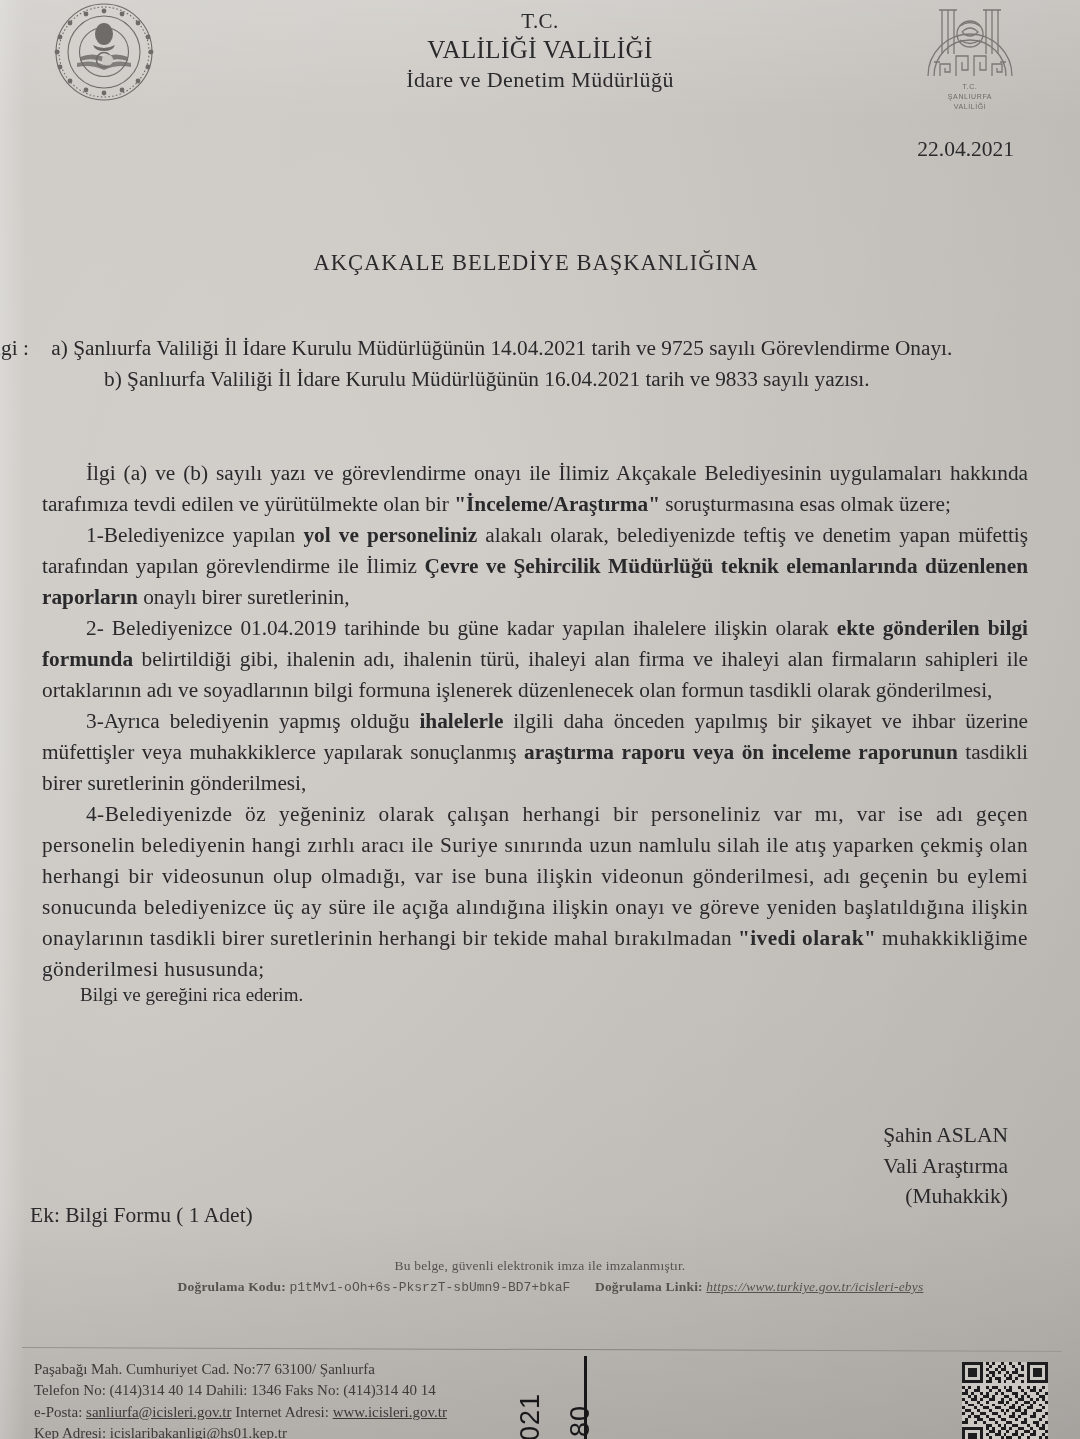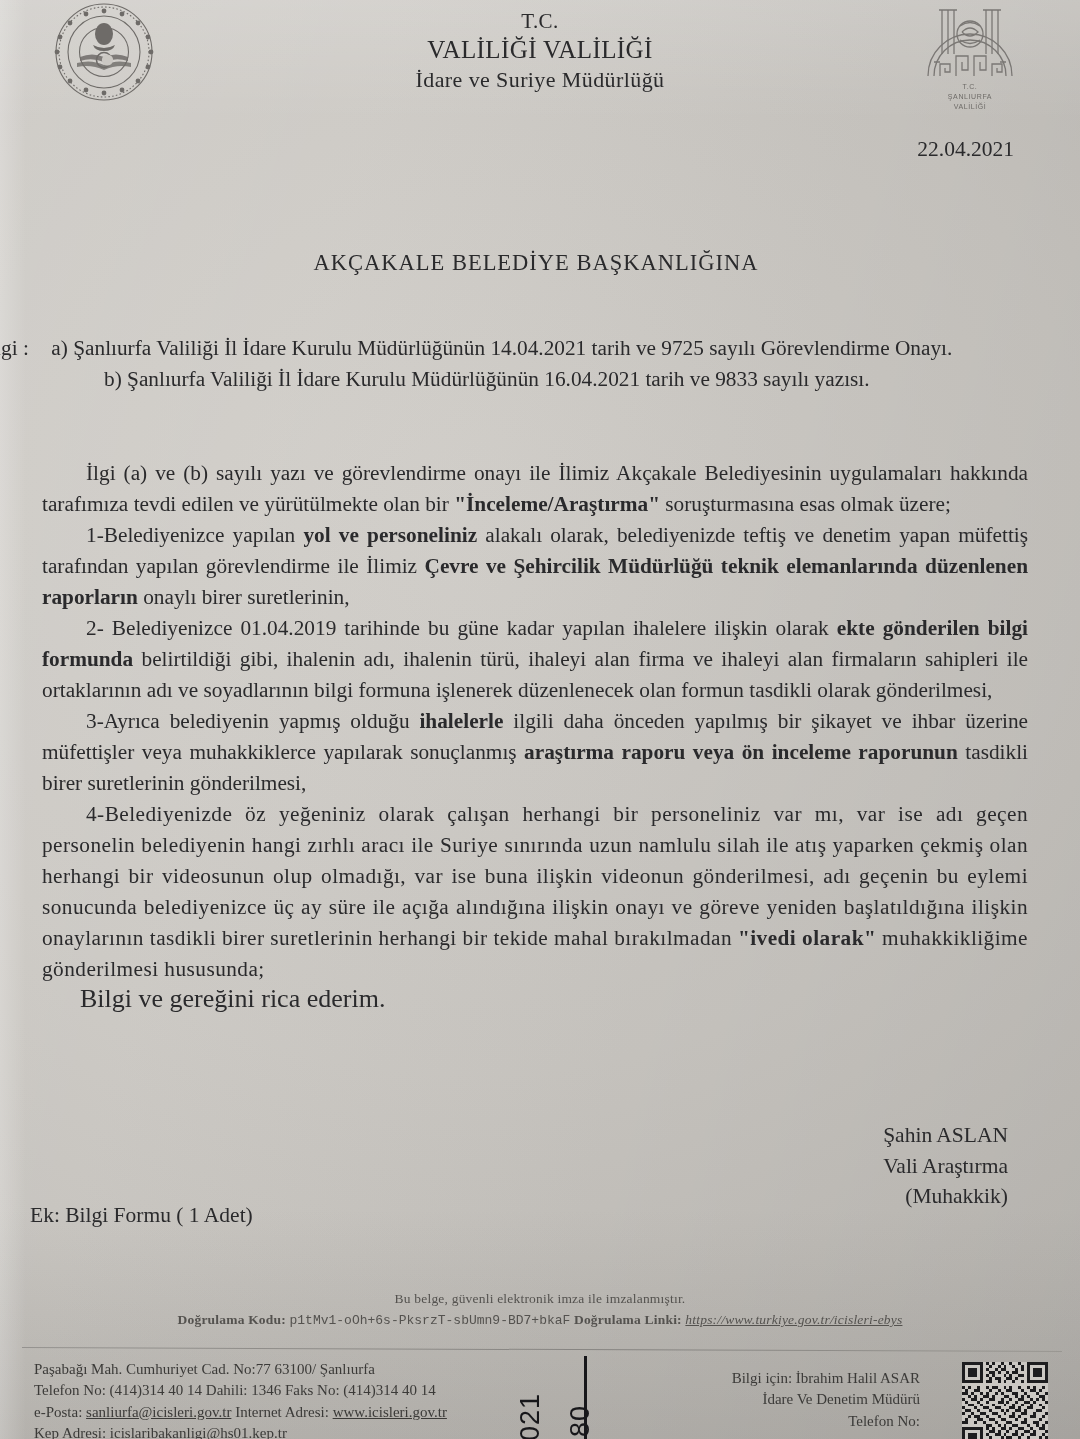--- a/index.html
+++ b/index.html
@@ -56,34 +56,34 @@
   .refs .ritem { display:block; padding-left:58px; text-indent:-58px; }
   .refs .ritem.b { padding-left:82px; text-indent:-24px; }
 
   
   .body { position:absolute; left:42px; right:52px; top:458px;
     font-size:21.3px; line-height:1.455; text-align:justify; }
   .body p { margin:0; text-indent:44px; }
   .body b { font-weight:bold; }
   .p-wide { letter-spacing:.45px; }
 
-  .closing { position:absolute; left:80px; top:984px; font-size:26px; }
+  .closing { position:absolute; left:80px; top:984px; font-size:19px; }
 
   
   .signature { position:absolute; right:72px; top:1120px; text-align:right;
     font-size:21.5px; line-height:1.42; }
 
   .attachment { position:absolute; left:30px; top:1203px; font-size:21.5px; }
 
   
-  .esign { position:absolute; left:0; right:0; top:1289px; text-align:center;
+  .esign { position:absolute; left:0; right:0; top:1256px; text-align:center;
     font-size:13.5px; color:#54524f; letter-spacing:.2px; line-height:1.55;}
   .esign .code { font-family:Liberation Mono, monospace; letter-spacing:0px; font-size:13px;}
   .esign .lnk { font-style:italic; text-decoration:underline; }
-  .esign .lbl { font-weight:bold; }
+  .esign .lbl { font-weight:bold;margin-left:21px; }
 
   .rule { position:absolute; left:22px; right:18px; top:1349px; height:1px;
     background:linear-gradient(90deg,#8d8b88,#7d7b78 60%,#96948f);
     transform:rotate(0.22deg); opacity:.85;}
 
   
   .contact-left { position:absolute; left:34px; top:1359px; font-size:15px; line-height:1.42; color:#3b3a38;}
   .contact-left .u { text-decoration:underline; }
   .contact-right { position:absolute; right:160px; top:1368px; font-size:15px; line-height:1.42;
     text-align:right; color:#3b3a38;}
@@ -149,21 +149,21 @@
         <g fill="none" stroke="#6e6b68" stroke-width="1.6">
           <circle cx="74" cy="58" r="7.5"></circle>
         </g>
         <circle cx="77.5" cy="58" r="5.6" fill="#cbc8c3"></circle>
       </svg>
     </div>
 
     <div class="title-block">
       <div class="t-tc">T.C.</div>
       <div class="t-main">VALİLİĞİ VALİLİĞİ</div>
-      <div class="t-sub">İdare ve Suriye Müdürlüğü</div>
+      <div class="t-sub">İdare ve Denetim Müdürlüğü</div>
     </div>
 
     <div class="logo-right">
       <svg viewBox="0 0 116 78" width="116" height="78">
         <g fill="none" stroke="#7a7774" stroke-width="1.3">
           <path d="M16 74 A42 42 0 0 1 100 74"></path>
           <path d="M22 74 A36 36 0 0 1 94 74"></path>
 
           <path d="M28 74 v-12 h10 v8 h-5 v-4"></path>
           <path d="M44 74 v-20 h12 v14 h-6 v-8"></path>
@@ -245,25 +245,20 @@
       <span class="u">sanliurfa@icisleri.gov.tr</span>
       <span>Internet Adresi:</span>
       <span class="u">www.icisleri.gov.tr</span>
     </div>
     <div>
       <span>Kep Adresi:</span>
       <span class="u">icislaribakanligi@hs01.kep.tr</span>
     </div>
   </div>
 
-  <div class="contact-right">
-    <div>Bilgi için: İbrahim Halil ASAR</div>
-    <div>İdare Ve Denetim Müdürü</div>
-    <div>Telefon No:</div>
-  </div>
 
   <div class="qr">
     <svg viewBox="0 0 29 29" width="86" height="86" shape-rendering="crispEdges">
       <rect width="29" height="29" fill="#cbc8c3"></rect>
       <g fill="#1d1d1f">
         <path d="M0 0h7v7h-7z"></path>
           <path d="M1 1h5v5h-5z" fill="#cbc8c3"></path>
           <path d="M2 2h3v3h-3z"></path>
         <path d="M22 0h7v7h-7z"></path>
           <path d="M23 1h5v5h-5z" fill="#cbc8c3"></path>

